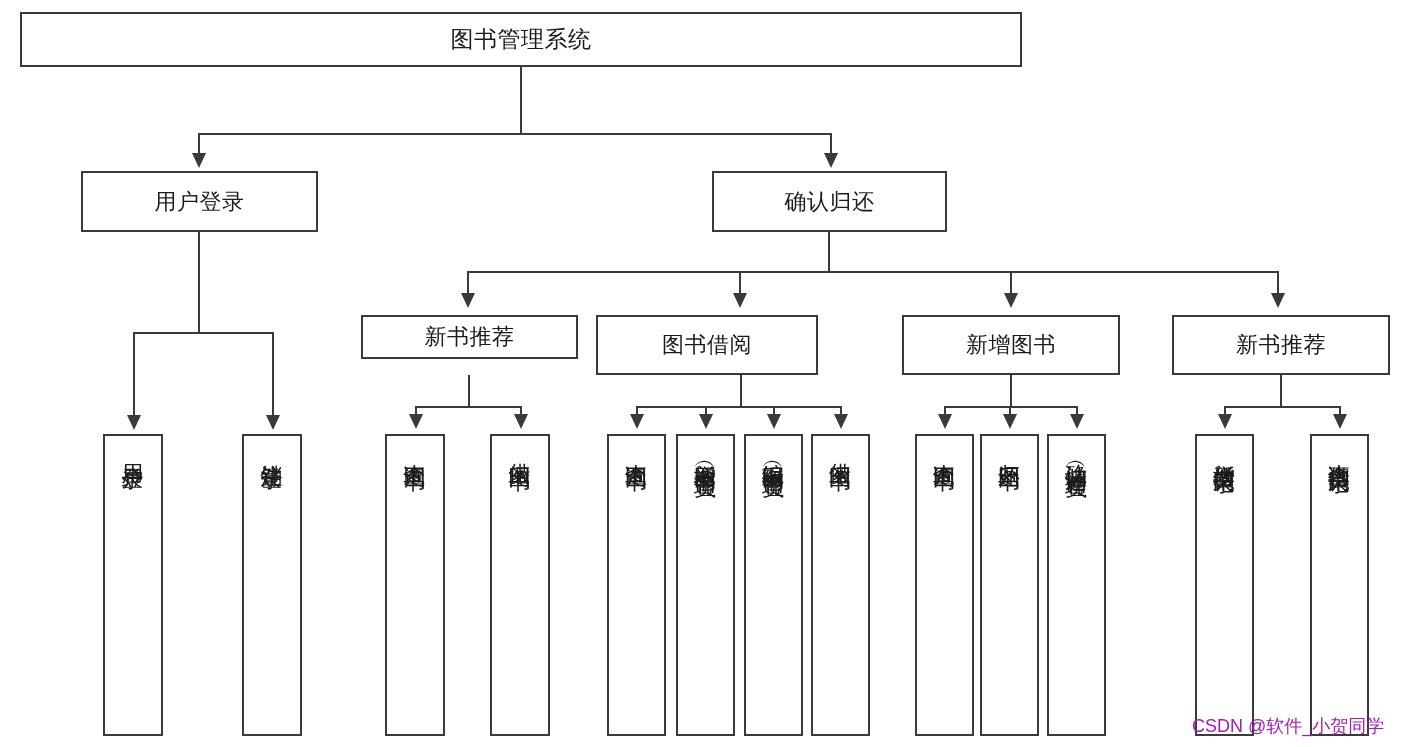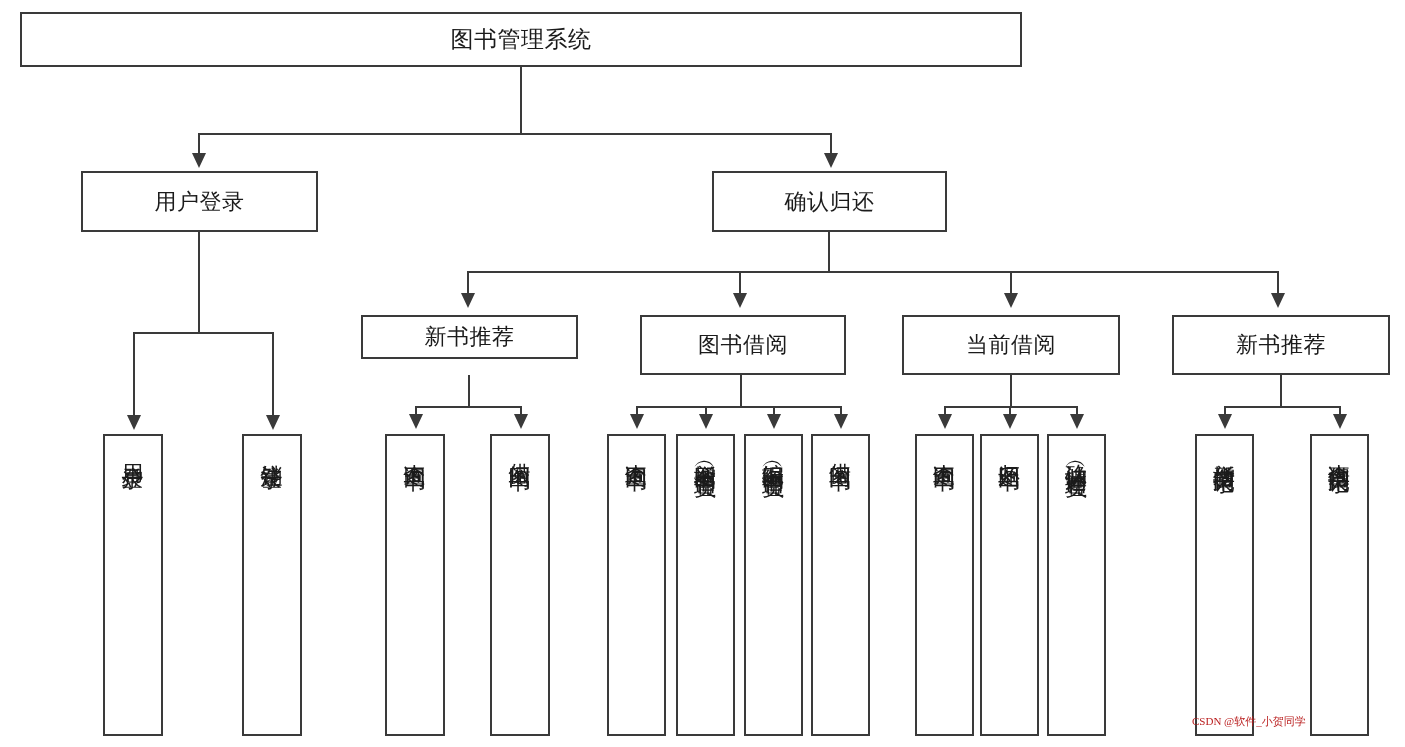--- a/index.html
+++ b/index.html
@@ -67,24 +67,24 @@
   .arrow {
     position: absolute;
     width: 0;
     height: 0;
     border-left: 7px solid transparent;
     border-right: 7px solid transparent;
     border-top: 15px solid #3a3a3a;
   }
   .watermark {
     position: absolute;
-    font-size: 11px;
-    color: #b91c1c;
+    font-size: 18px;
+    color: #a21caf;
     white-space: nowrap;
-    font-family: Liberation Serif, serif;
+    font-family: Liberation Sans, sans-serif;
   }
 </style>
 </head>
 <body>
 
 <div id="canvas">
 
   <div class="node horiz root" style="left:20px; top:12px; width:1002px; height:55px;">
     <span class="label">图书管理系统</span>
   </div>
@@ -119,25 +119,25 @@
   <div class="vline" style="left:739px; top:271px; height:24px;"></div>
   <div class="arrow" style="left:733px; top:293px;"></div>
   <div class="vline" style="left:1010px; top:271px; height:24px;"></div>
   <div class="arrow" style="left:1004px; top:293px;"></div>
   <div class="vline" style="left:1277px; top:271px; height:24px;"></div>
   <div class="arrow" style="left:1271px; top:293px;"></div>
 
   <div class="node horiz" style="left:361px; top:315px; width:217px; height:44px;">
     <span class="label">新书推荐</span>
   </div>
-  <div class="node horiz" style="left:640px; top:315px; width:206px; height:60px;">
+  <div class="node horiz" style="left:596px; top:315px; width:222px; height:60px;">
     <span class="label">图书借阅</span>
   </div>
   <div class="node horiz" style="left:902px; top:315px; width:218px; height:60px;">
-    <span class="label">当前借阅</span>
+    <span class="label">新增图书</span>
   </div>
   <div class="node horiz" style="left:1172px; top:315px; width:218px; height:60px;">
     <span class="label">新书推荐</span>
   </div>
 
   <div class="vline" style="left:468px; top:375px; height:33px;"></div>
   <div class="hline" style="left:415px; top:406px; width:107px;"></div>
   <div class="vline" style="left:415px; top:406px; height:10px;"></div>
   <div class="arrow" style="left:409px; top:414px;"></div>
   <div class="vline" style="left:520px; top:406px; height:10px;"></div>

